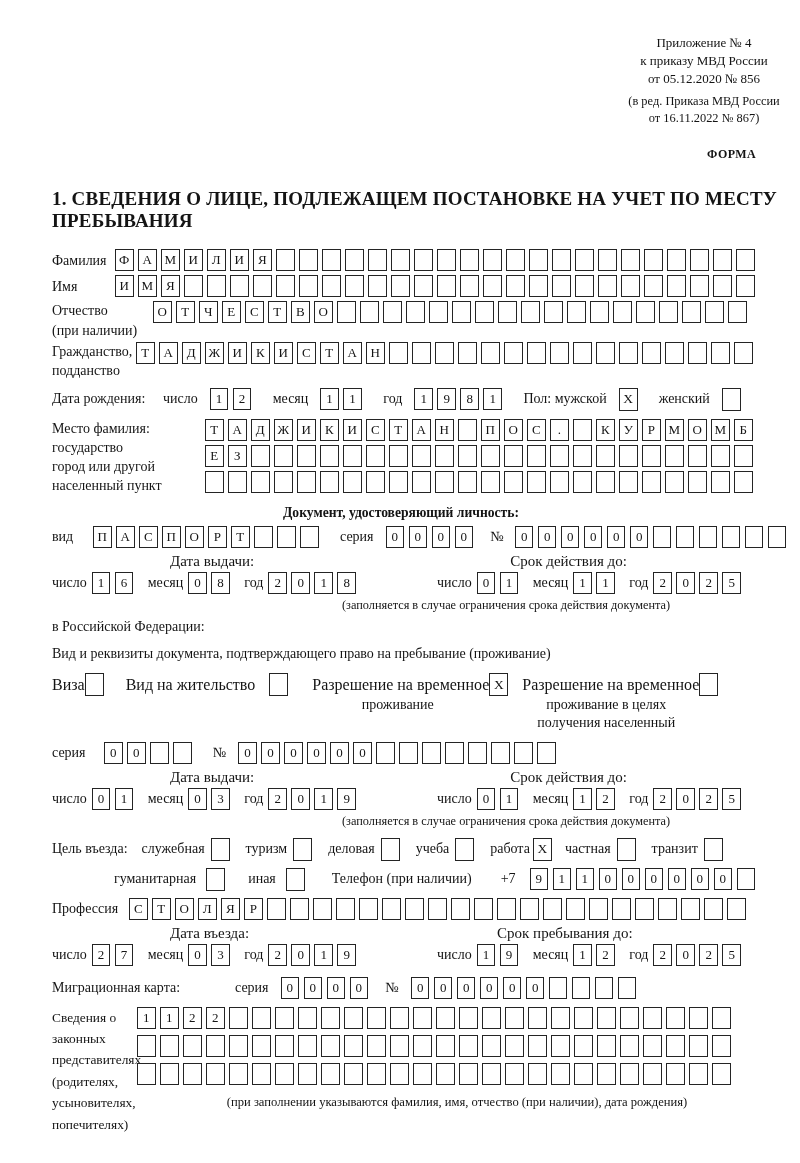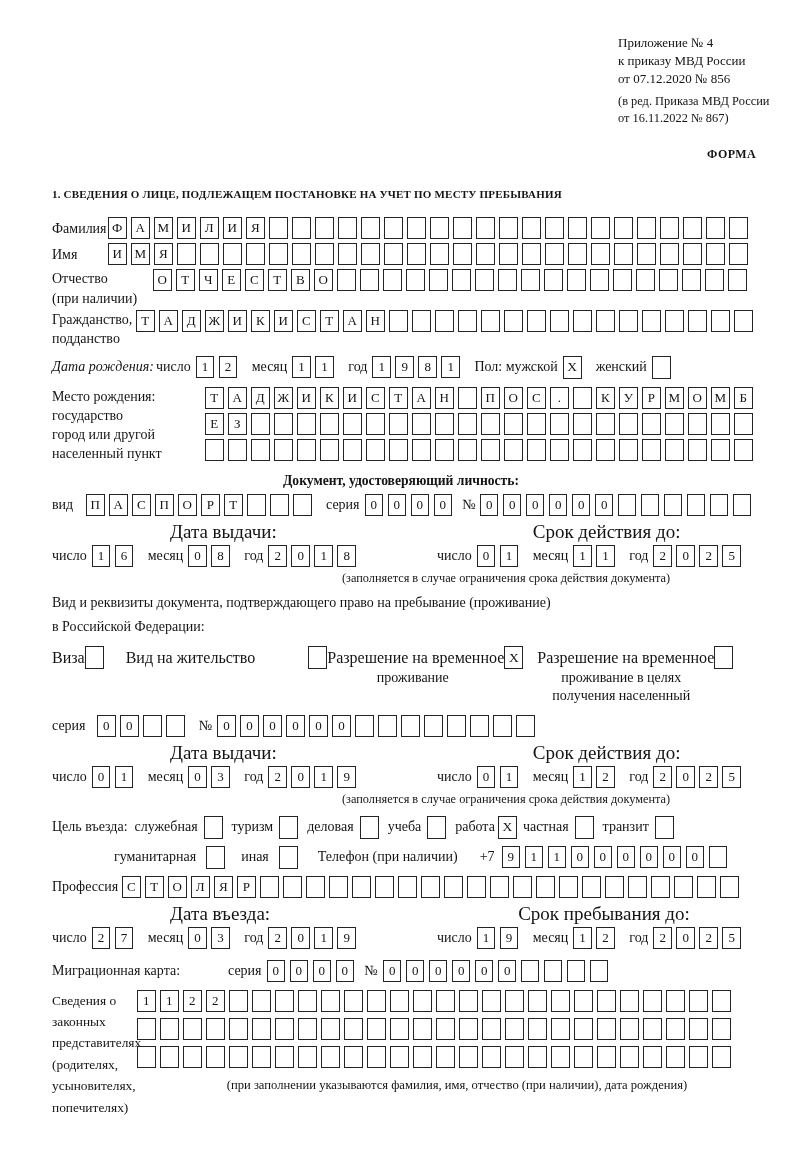--- a/index.html
+++ b/index.html
@@ -1,40 +1,40 @@
 <!DOCTYPE html>
 <html><head>
 <meta charset="utf-8">
 <style>
   html,body{margin:0;padding:0;background:#fff;}
   body{width:800px;height:1163px;overflow:hidden;color:#141414;
        font-family:"Liberation Serif","DejaVu Serif",serif;}
   .page{box-sizing:border-box;width:800px;height:1163px;padding:34px 10px 0 52px;}
   
-  .annex{margin-left:566px;font-size:13px;line-height:1.4;white-space:nowrap;}
+  .annex{margin-left:566px;font-size:13px;line-height:1.4;white-space:nowrap;text-align:center;}
   .annex-note{font-size:12.4px;margin-top:4px;line-height:1.4;font-family:Liberation Serif, serif;}
   .forma{font-weight:bold;font-size:12px;text-align:right;margin:20px 34px 0 0;letter-spacing:.4px;}
   .title{font-weight:bold;font-size:14.8px;text-align:center;margin-top:22px;line-height:1.6;letter-spacing:.2px;}
   .tline{display:inline-block;width:62px;border-bottom:2.2px solid #2b2b2b;margin-left:12px;}
-  .sec1{font-weight:bold;font-size:11px;margin-top:26px;letter-spacing:.2px;}
+  .sec1{font-weight:bold;font-size:19px;margin-top:26px;letter-spacing:.2px;}
   
-  .row{display:flex;align-items:center;}
+  .row{display:flex;align-items:center;gap:7px;}
   .lbl{font-size:14px;flex:none;line-height:1.25;}
   .cells{display:inline-flex;flex:none;}
   .cell{flex:none;width:16.5px;height:20px;border:1.6px solid #242424;margin-right:4.5px;
         display:inline-flex;align-items:center;justify-content:center;font-size:13px;background:#fff;}
   .cbx{flex:none;width:17px;height:21px;border:1.7px solid #242424;display:inline-flex;
        align-items:center;justify-content:center;font-size:13.5px;background:#fff;}
   .dlbl{font-size:14px;flex:none;margin:0 5px 0 10px;}
   .dlbl.first{margin-left:0;}
   .blk{display:flex;align-items:flex-start;}
   .blklbl{flex:none;font-size:14px;line-height:1.38;}
   .blkrows .cells{margin-bottom:4px;display:flex;}
   .dochdr{font-weight:bold;font-size:13.6px;text-align:center;margin:8px 40px 5px 0;}
-  .dualhead{display:flex;font-size:19px;margin-top:5px;}
+  .dualhead{display:flex;font-size:15px;margin-top:5px;}
   .dualrow{display:flex;align-items:center;margin-top:2px;}
   .dg{display:flex;align-items:center;}
   .dg-left{flex:none;width:385px;}
   .note{font-size:12.3px;margin-top:4px;}
   .intro{font-size:14px;margin-top:7px;line-height:1.45;}
   .opts{display:flex;align-items:flex-start;margin-top:9px;}
   .optcol{display:flex;flex-direction:column;flex:none;}
   .optline{display:flex;align-items:center;}
   .optsub{font-size:14px;text-align:center;line-height:1.3;margin-right:25px;}
   .pair{display:flex;align-items:center;flex:none;}
@@ -43,21 +43,21 @@
   .repnote{font-size:12.6px;margin-top:10px;text-align:center;width:640px;}
 </style>
 </head>
 <body>
 
 <div class="page">
 
   <div class="annex">
     <div>Приложение № 4</div>
     <div>к приказу МВД России</div>
-    <div>от 07.12.2020 № 856</div>
+    <div>от 05.12.2020 № 856</div>
     <div class="annex-note">
       <div>(в ред. Приказа МВД России</div>
       <div>от 16.11.2022 № 867)</div>
     </div>
   </div>
 
   <div class="forma">ФОРМА</div>
 
 
   <div class="sec1">1. СВЕДЕНИЯ О ЛИЦЕ, ПОДЛЕЖАЩЕМ ПОСТАНОВКЕ НА УЧЕТ ПО МЕСТУ ПРЕБЫВАНИЯ</div>
@@ -195,21 +195,21 @@
         <span class="cell"></span>
         <span class="cell"></span>
         <span class="cell"></span>
         <span class="cell"></span>
         <span class="cell"></span>
         <span class="cell"></span>
       </span>
   </div>
 
   <div class="row" style="margin-top:7px;">
-    <span class="lbl" style="width:104px;font-style:italic;">Дата рождения:</span>
+    <span class="lbl" style="width:104px;">Дата рождения:</span>
     <span class="dlbl first">число</span>
     <span class="cells">
         <span class="cell">1</span>
         <span class="cell">2</span>
       </span>
     <span class="dlbl">месяц</span>
     <span class="cells">
         <span class="cell">1</span>
         <span class="cell">1</span>
       </span>
@@ -221,21 +221,21 @@
         <span class="cell">1</span>
       </span>
     <span class="dlbl">Пол: мужской</span>
     <span class="cbx">X</span>
     <span class="dlbl" style="margin-left:14px;">женский</span>
     <span class="cbx"></span>
   </div>
 
   <div class="blk" style="margin-top:8px;">
     <div class="blklbl" style="width:153px;">
-      <div>Место рождения:</div>
+      <div>Место фамилия:</div>
       <div>государство</div>
       <div>город или другой</div>
       <div>населенный пункт</div>
     </div>
     <div class="blkrows">
       <span class="cells">
           <span class="cell">Т</span>
           <span class="cell">А</span>
           <span class="cell">Д</span>
           <span class="cell">Ж</span>
@@ -394,29 +394,29 @@
       <span class="cells">
           <span class="cell">2</span>
           <span class="cell">0</span>
           <span class="cell">2</span>
           <span class="cell">5</span>
         </span>
     </div>
   </div>
   <div class="note" style="margin-left:290px;">(заполняется в случае ограничения срока действия документа)</div>
 
+  <div class="intro" style="margin-top:4px;">в Российской Федерации:</div>
   <div class="intro">Вид и реквизиты документа, подтверждающего право на пребывание (проживание)</div>
-  <div class="intro" style="margin-top:4px;">в Российской Федерации:</div>
 
   <div class="opts">
     <div class="optline" style="margin-right:22px;">
       <span class="plbl">Виза</span>
       <span class="cbx"></span>
     </div>
-    <div class="optline" style="gap:39px;">
+    <div class="optline" style="margin-right:24px;">
       <span class="plbl" style="margin-right:14px;">Вид на жительство</span>
       <span class="cbx"></span>
     </div>
     <div class="optcol">
       <div class="optline">
         <span class="plbl">Разрешение на временное</span>
         <span class="cbx">X</span>
       </div>
       <div class="optsub">проживание</div>
     </div>

